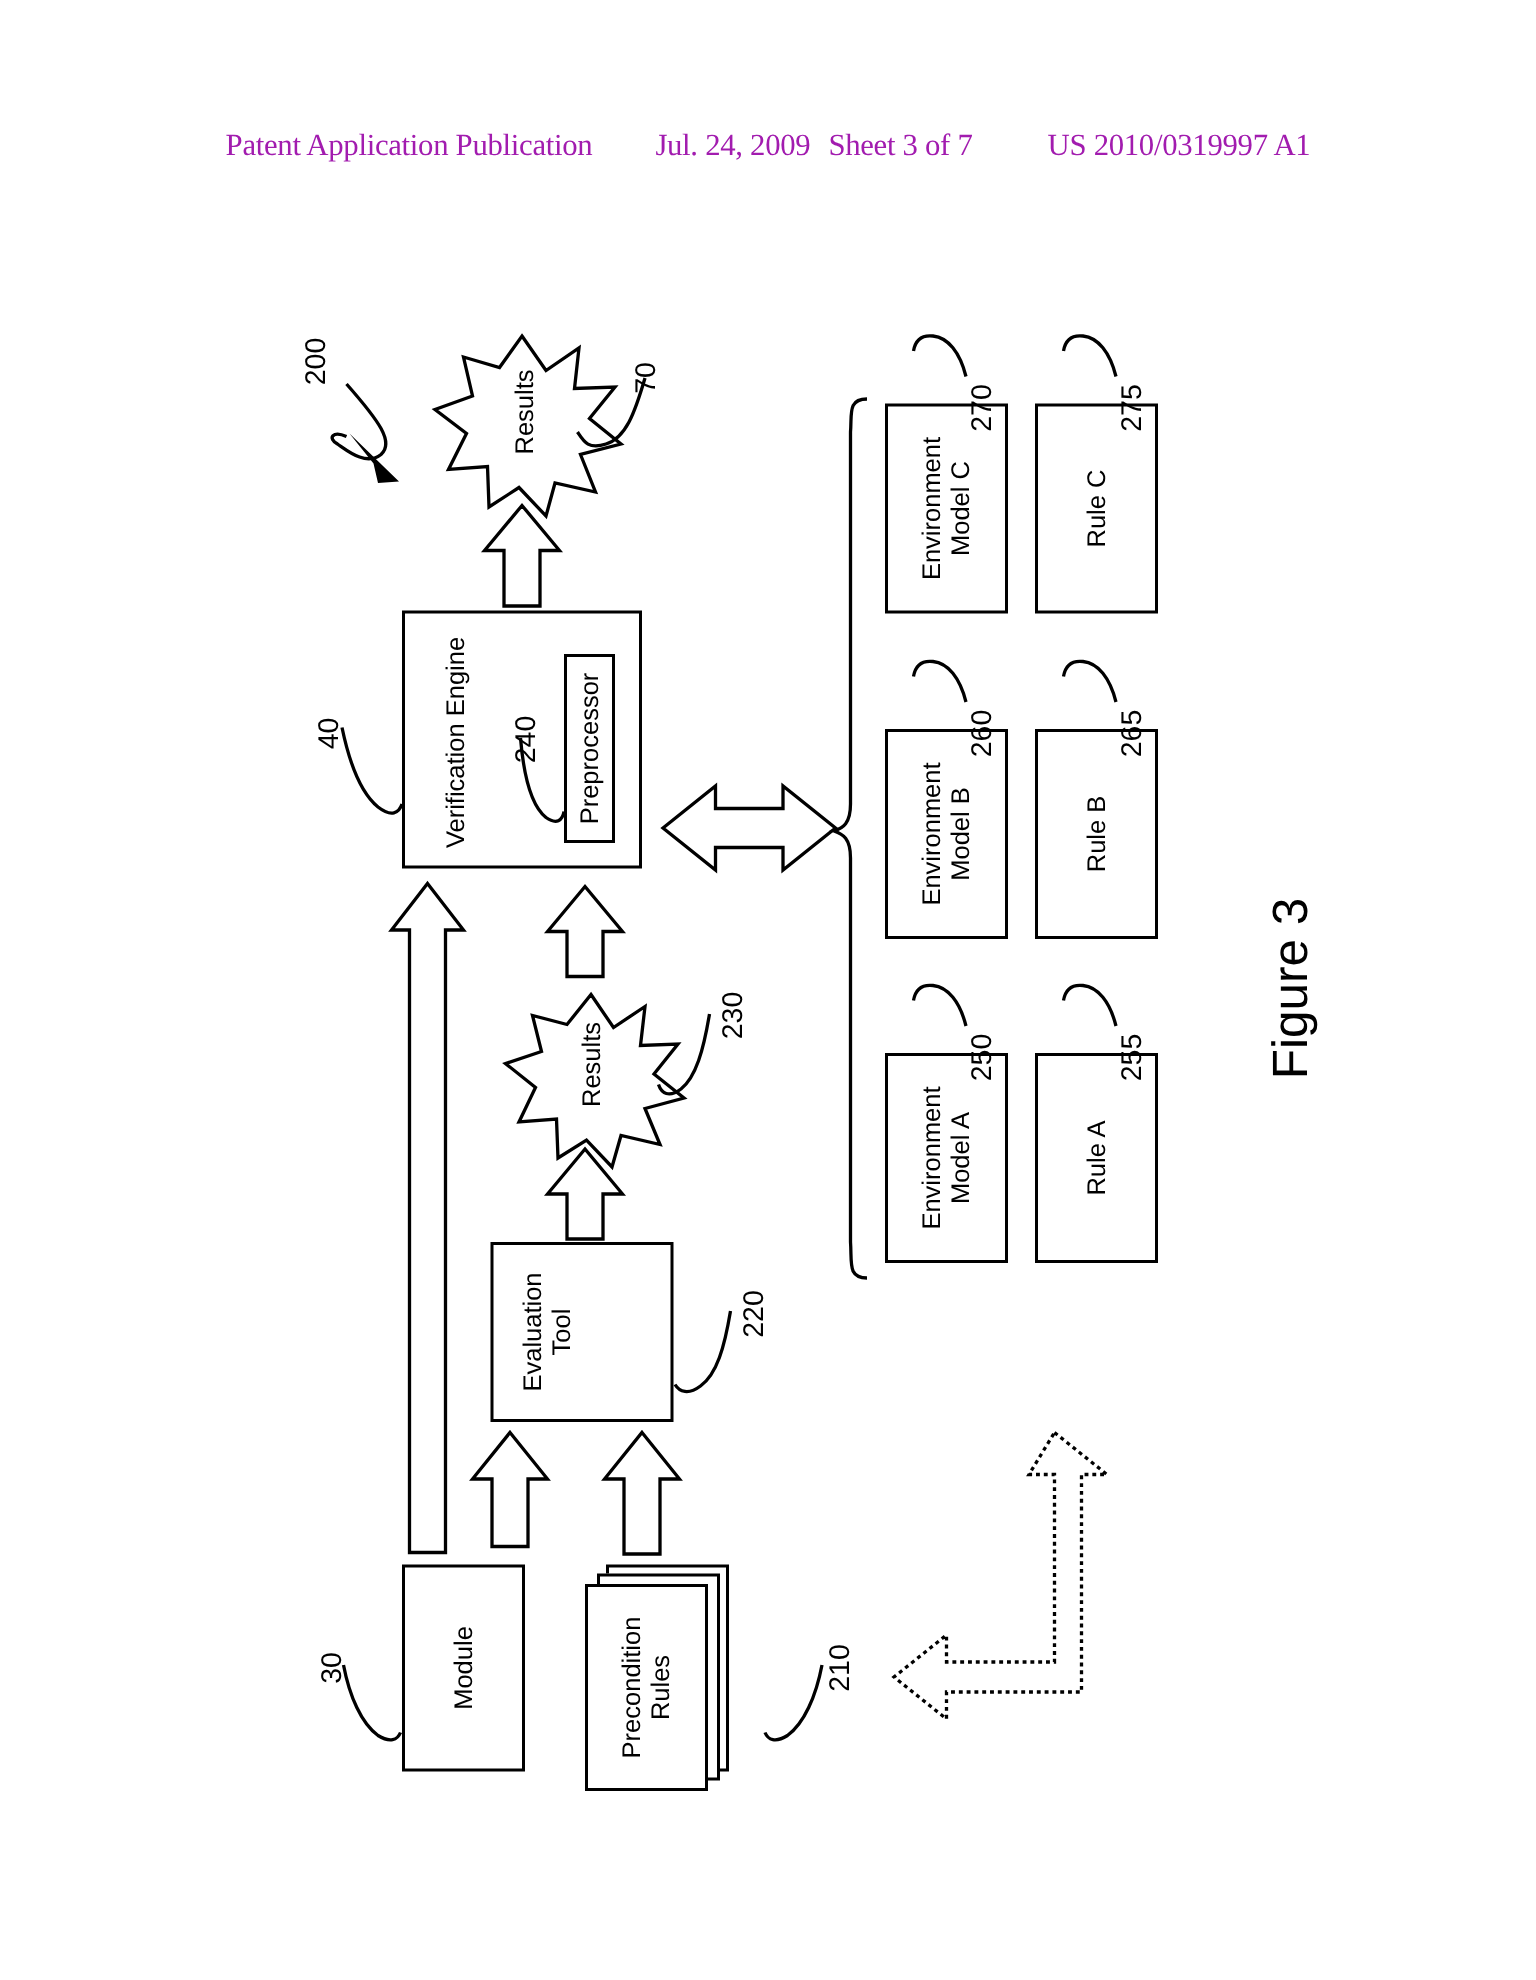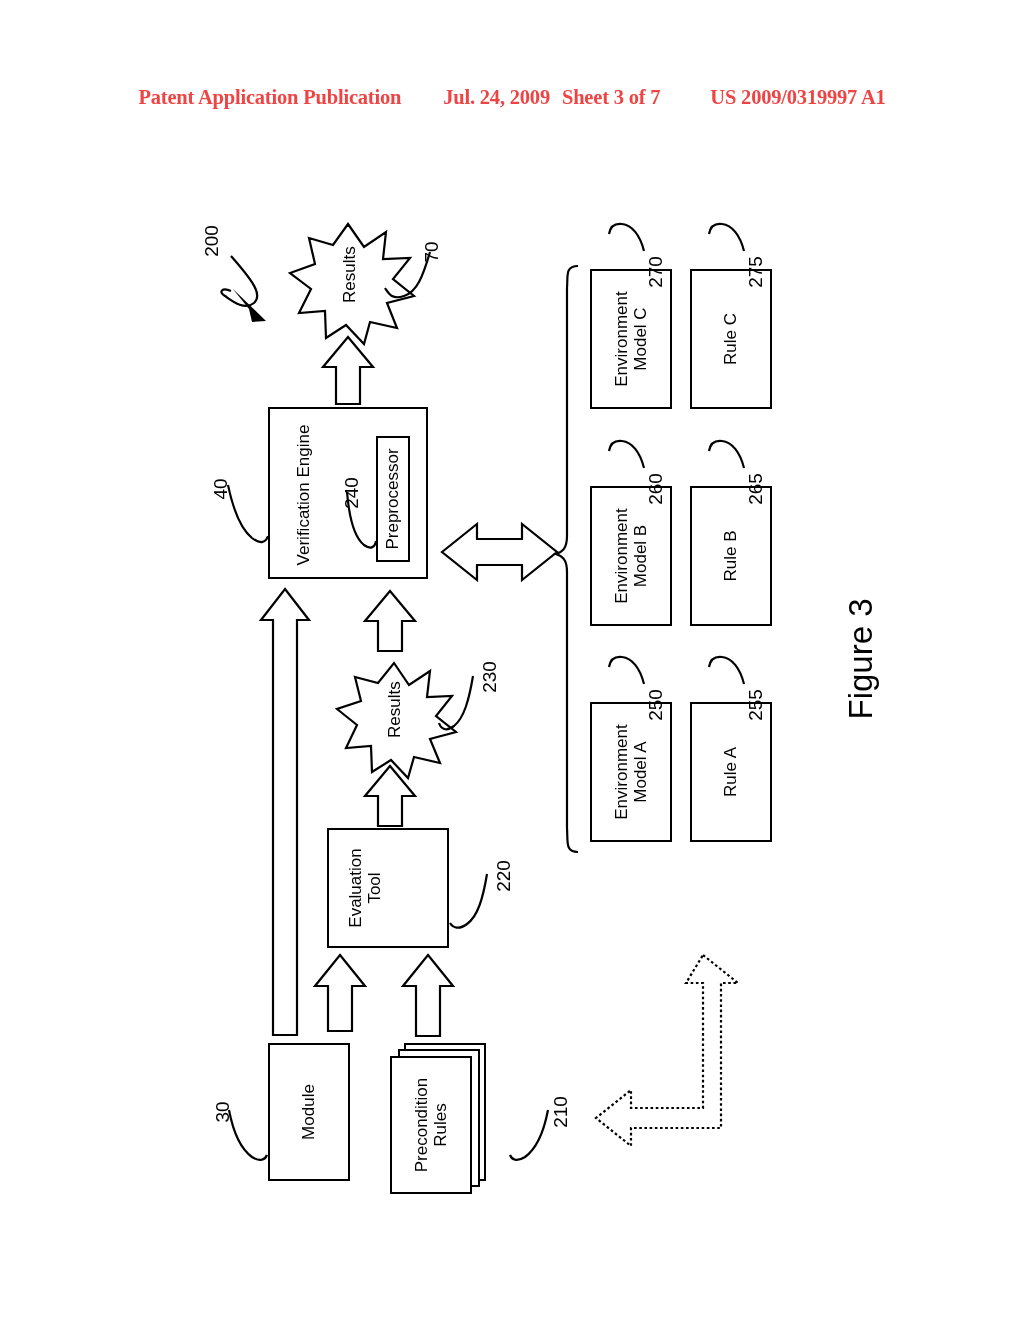--- a/index.html
+++ b/index.html
@@ -20,24 +20,24 @@
   #header {
     position: absolute;
     left: 0;
     top: 86px;
     width: 1024px;
     height: 30px;
     display: flex;
     justify-content: center;
     align-items: baseline;
     font-family: "Liberation Serif", serif;
-    font-weight: bold;
+    font-weight: normal;
     font-size: 20.5px;
     letter-spacing: -0.2px;
-    color: #ef4444;
+    color: #a21caf;
     white-space: nowrap;
   }
   #header .h-pub   { margin-right: 42px; }
   #header .h-date  { margin-right: 12px; }
   #header .h-sheet { margin-right: 50px; }
 
   
   .box {
     position: absolute;
     border: 2px solid #000;
@@ -91,21 +91,21 @@
 </style>
 </head>
 <body>
 
 <div id="page">
 
   <div id="header">
     <span class="h-pub">Patent Application Publication</span>
     <span class="h-date">Jul. 24, 2009</span>
     <span class="h-sheet">Sheet 3 of 7</span>
-    <span class="h-num">US 2009/0319997 A1</span>
+    <span class="h-num">US 2010/0319997 A1</span>
   </div>
 
   <div class="box" style="left:268px; top:407px; width:160px; height:172px;">
     <div class="rot" style="left:34px; top:86px; transform:translate(-50%,-50%) rotate(-90deg);">Verification Engine</div>
   </div>
 
   <div class="box" style="left:376px; top:436px; width:34px; height:126px;">
     <div class="rot">Preprocessor</div>
   </div>
 

